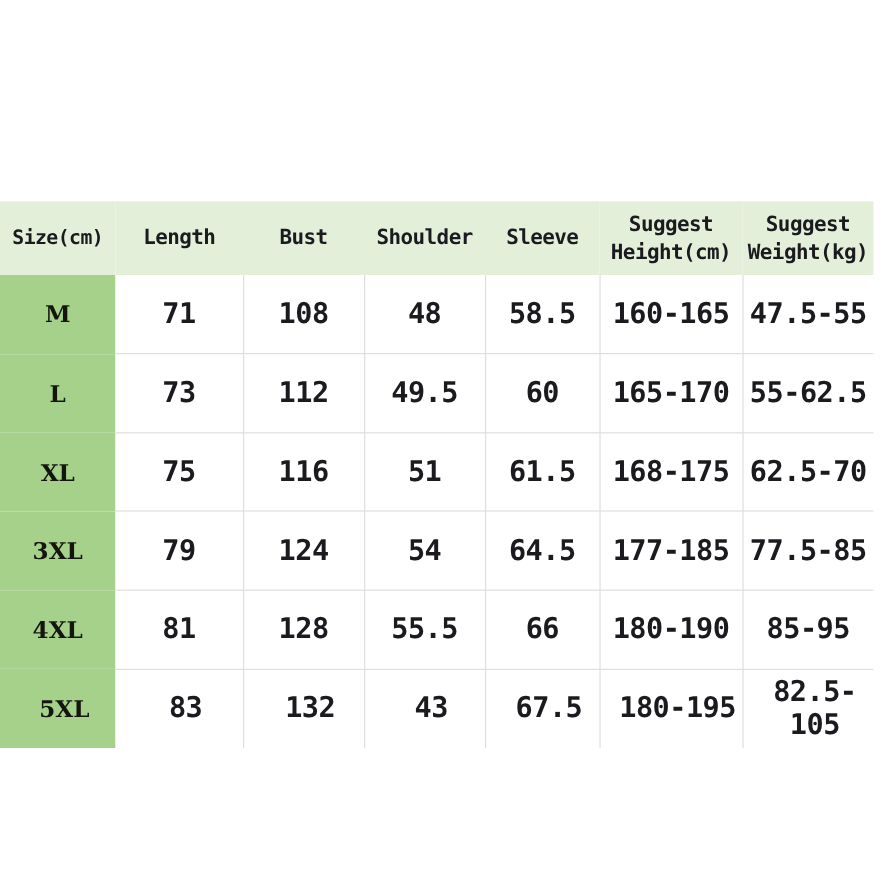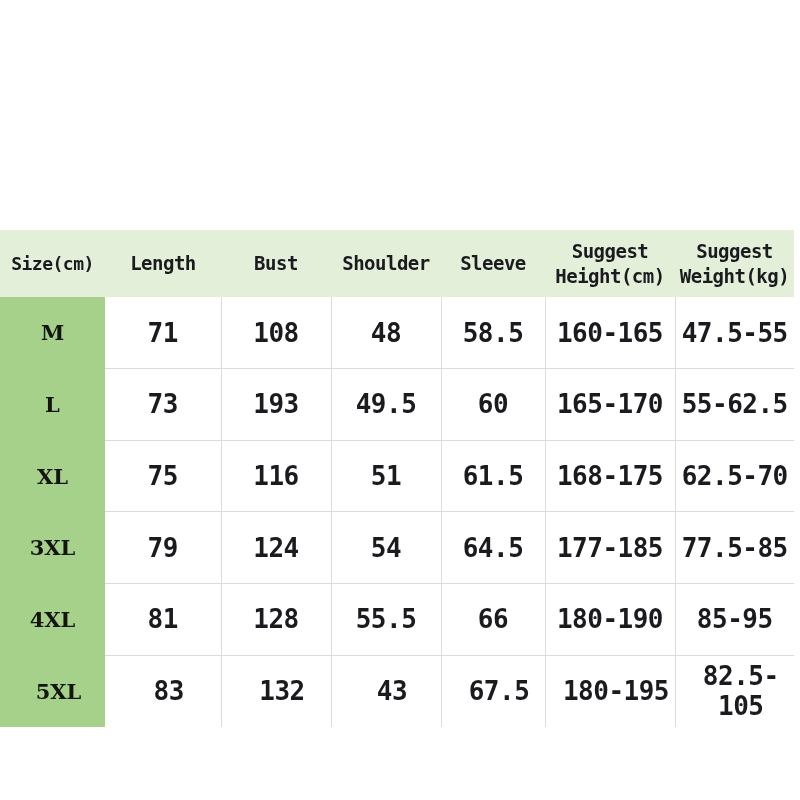--- a/index.html
+++ b/index.html
@@ -37,21 +37,20 @@
     white-space: nowrap;
   }
 
   
   #table-wrap {
     position: absolute;
     left: 0;
     top: 183px;
     width: 794px;
     height: 497px;
-    margin-top: 47px;
   }
 
   table.size-table {
     border-collapse: collapse;
     table-layout: fixed;
     width: 794px;
     height: 497px;
   }
 
   table.size-table td,
@@ -183,21 +182,21 @@
           <td>71</td>
           <td>108</td>
           <td>48</td>
           <td>58.5</td>
           <td>160-165</td>
           <td class="last-col">47.5-55</td>
         </tr>
         <tr>
           <td class="size-cell">L</td>
           <td>73</td>
-          <td>193</td>
+          <td>112</td>
           <td>49.5</td>
           <td>60</td>
           <td>165-170</td>
           <td class="last-col">55-62.5</td>
         </tr>
         <tr>
           <td class="size-cell">XL</td>
           <td>75</td>
           <td>116</td>
           <td>51</td>

